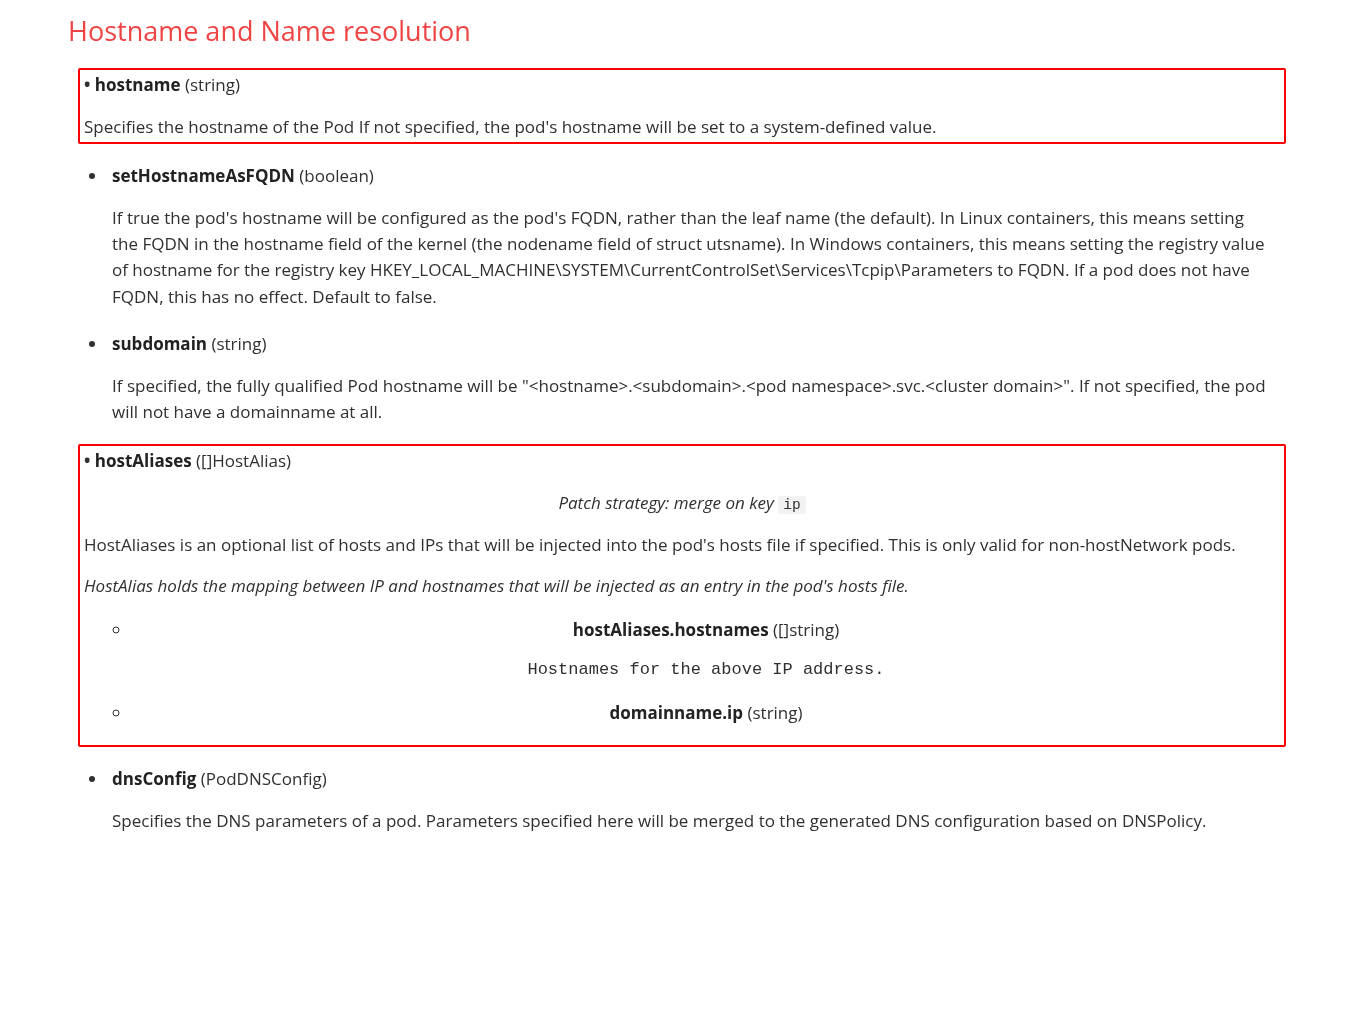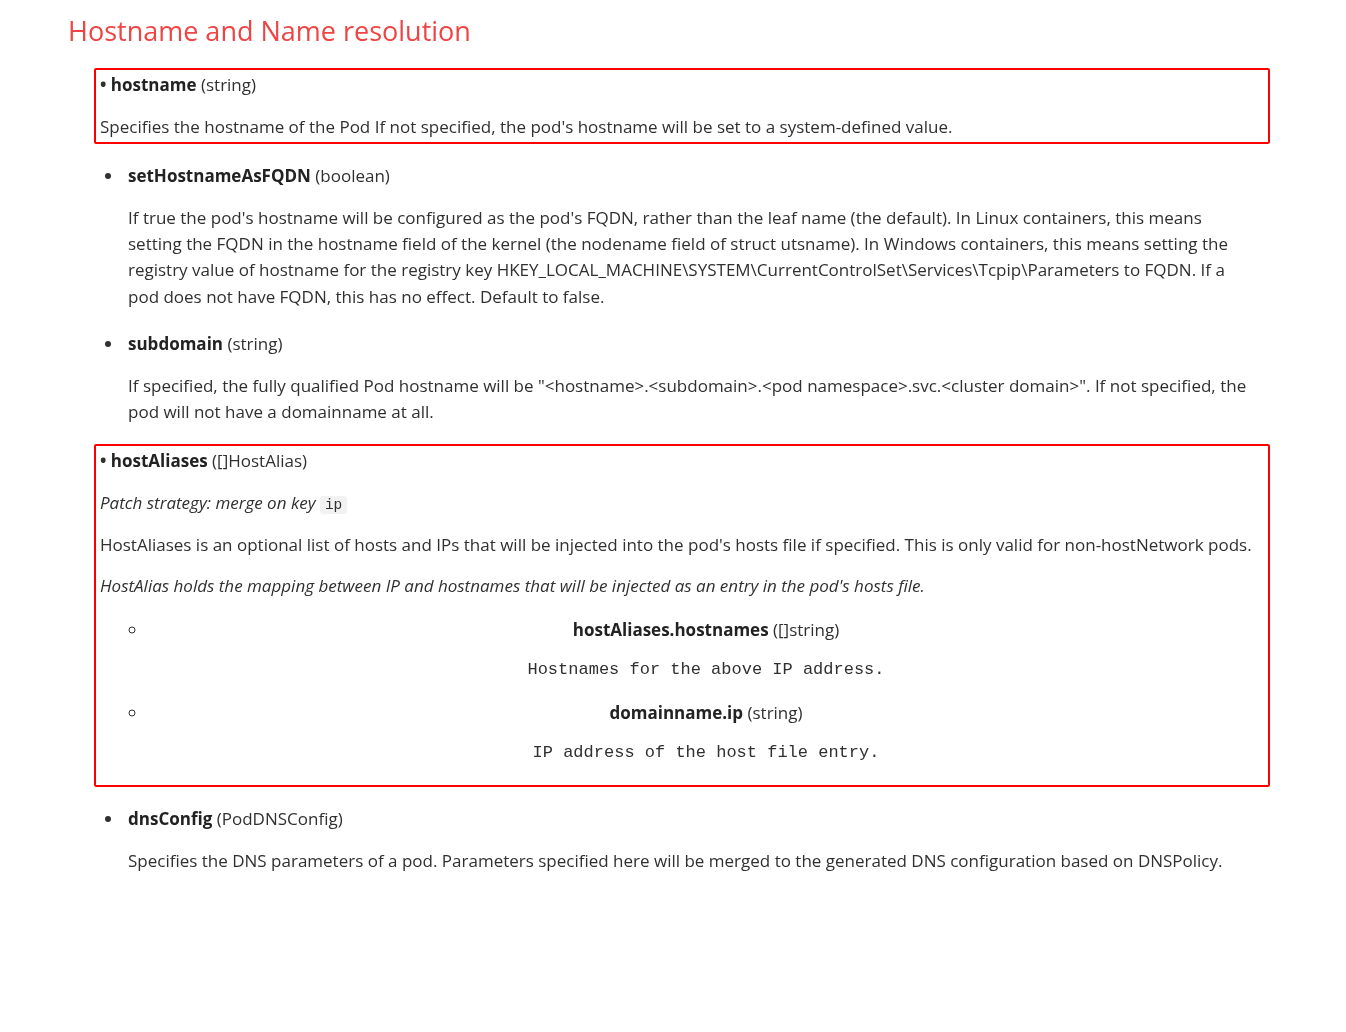--- a/index.html
+++ b/index.html
@@ -18,21 +18,21 @@
   }
   h3.section-title {
     font-size: 27px;
     font-weight: 500;
     margin: 0 0 0.6em 0;
     color: #ef4444;
   }
   ul.field-list {
     list-style: disc;
     padding-left: 40px;
-    margin: 16px;
+    margin: 0;
   }
   ul.field-list > li {
     margin-bottom: 1.0em;
     padding: 2px 4px;
   }
   li.highlighted {
     border: 2px solid #ff0000;
     border-radius: 2px;
     list-style-position: inside;
     padding: 4px 10px 8px 10px;
@@ -48,21 +48,21 @@
     font-weight: 700;
     color: #222;
   }
   .field-type {
     font-weight: 400;
     color: #303030;
   }
   .field-desc, .field-subdesc, .field-patch {
     margin-top: 0.9em;
   }
-  .field-patch { font-style: italic; }
+  .field-patch { font-style: italic; text-align: center; }
   .field-subdesc { font-style: italic; }
   code.inline {
     font-family: "SFMono-Regular", Consolas, "Liberation Mono", Menlo, monospace;
     background: #f2f2f2;
     border-radius: 3px;
     padding: 1px 5px;
     font-size: 0.85em;
     font-style: normal;
   }
   ul.sub-list {
@@ -121,21 +121,20 @@
 
       <ul class="sub-list">
         <li>
           <span class="field-name">hostAliases.hostnames</span>
           <span class="field-type">([]string)</span>
           <div class="sub-desc">Hostnames for the above IP address.</div>
         </li>
         <li>
           <span class="field-name">domainname.ip</span>
           <span class="field-type">(string)</span>
-          <div class="sub-desc">IP address of the host file entry.</div>
         </li>
       </ul>
     </li>
 
     <li>
       <span class="field-name">dnsConfig</span>
       <span class="field-type">(PodDNSConfig)</span>
       <div class="field-desc">Specifies the DNS parameters of a pod. Parameters specified here will be merged to the generated DNS configuration based on DNSPolicy.</div>
     </li>
 

